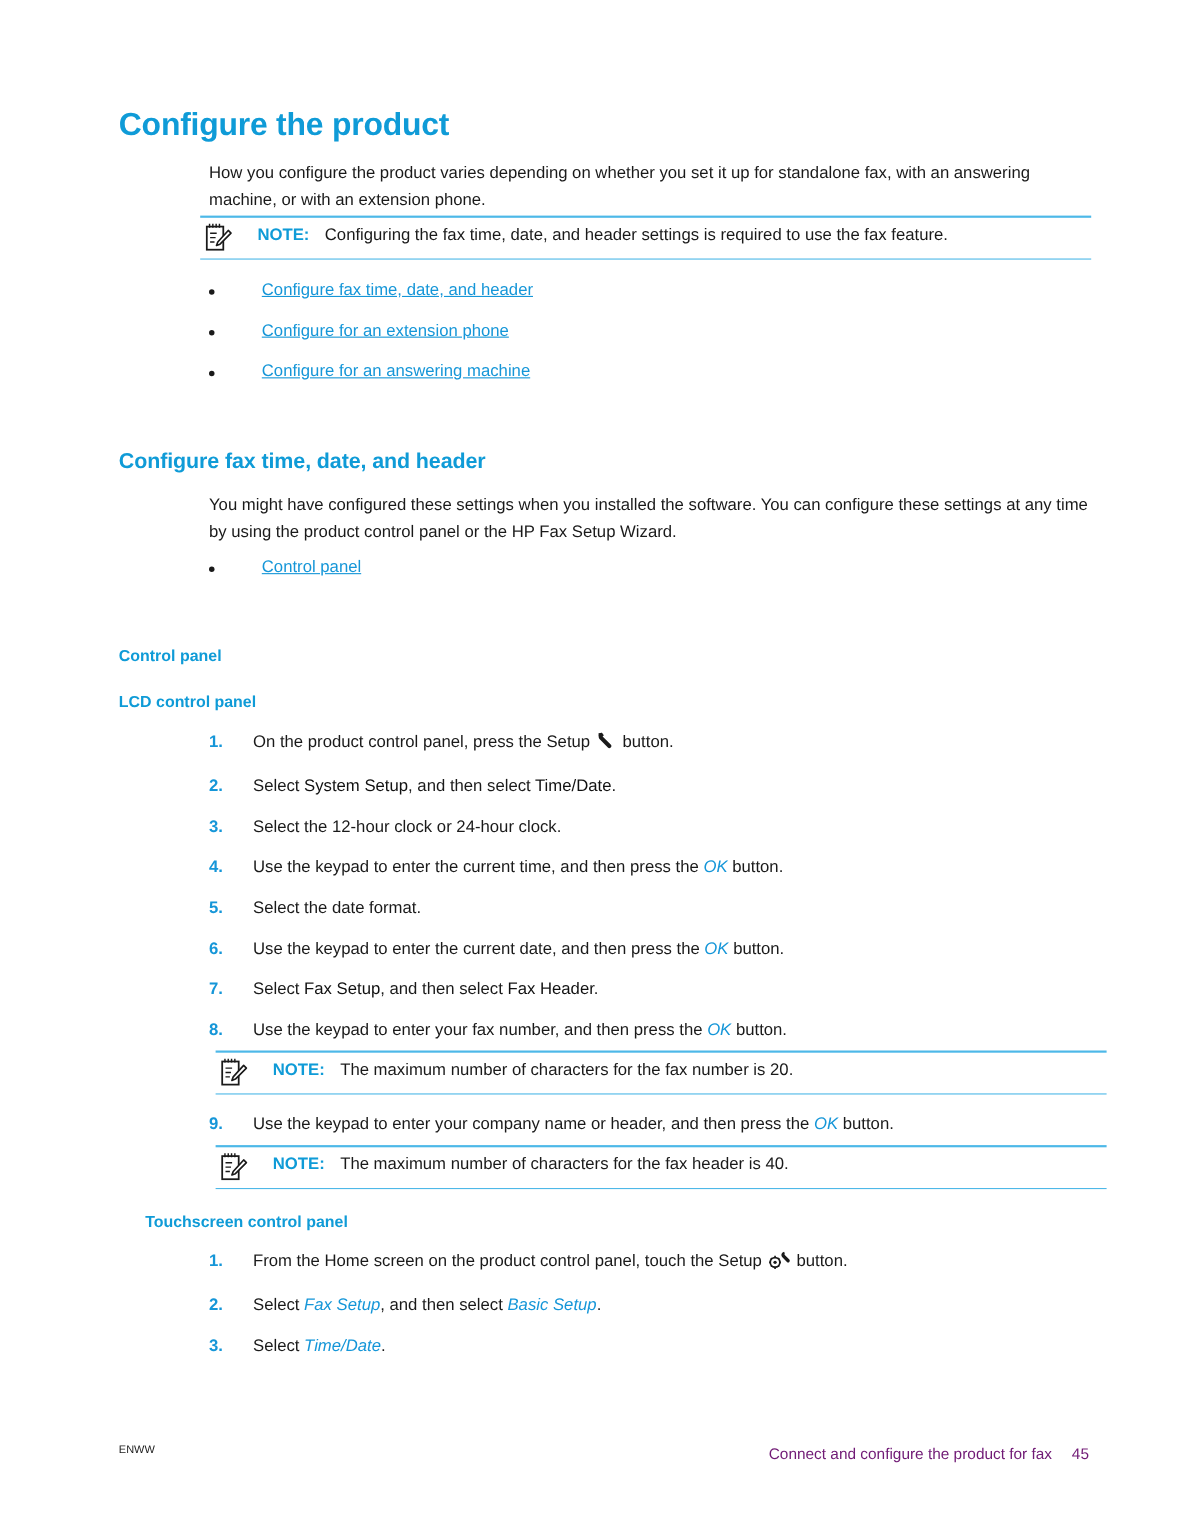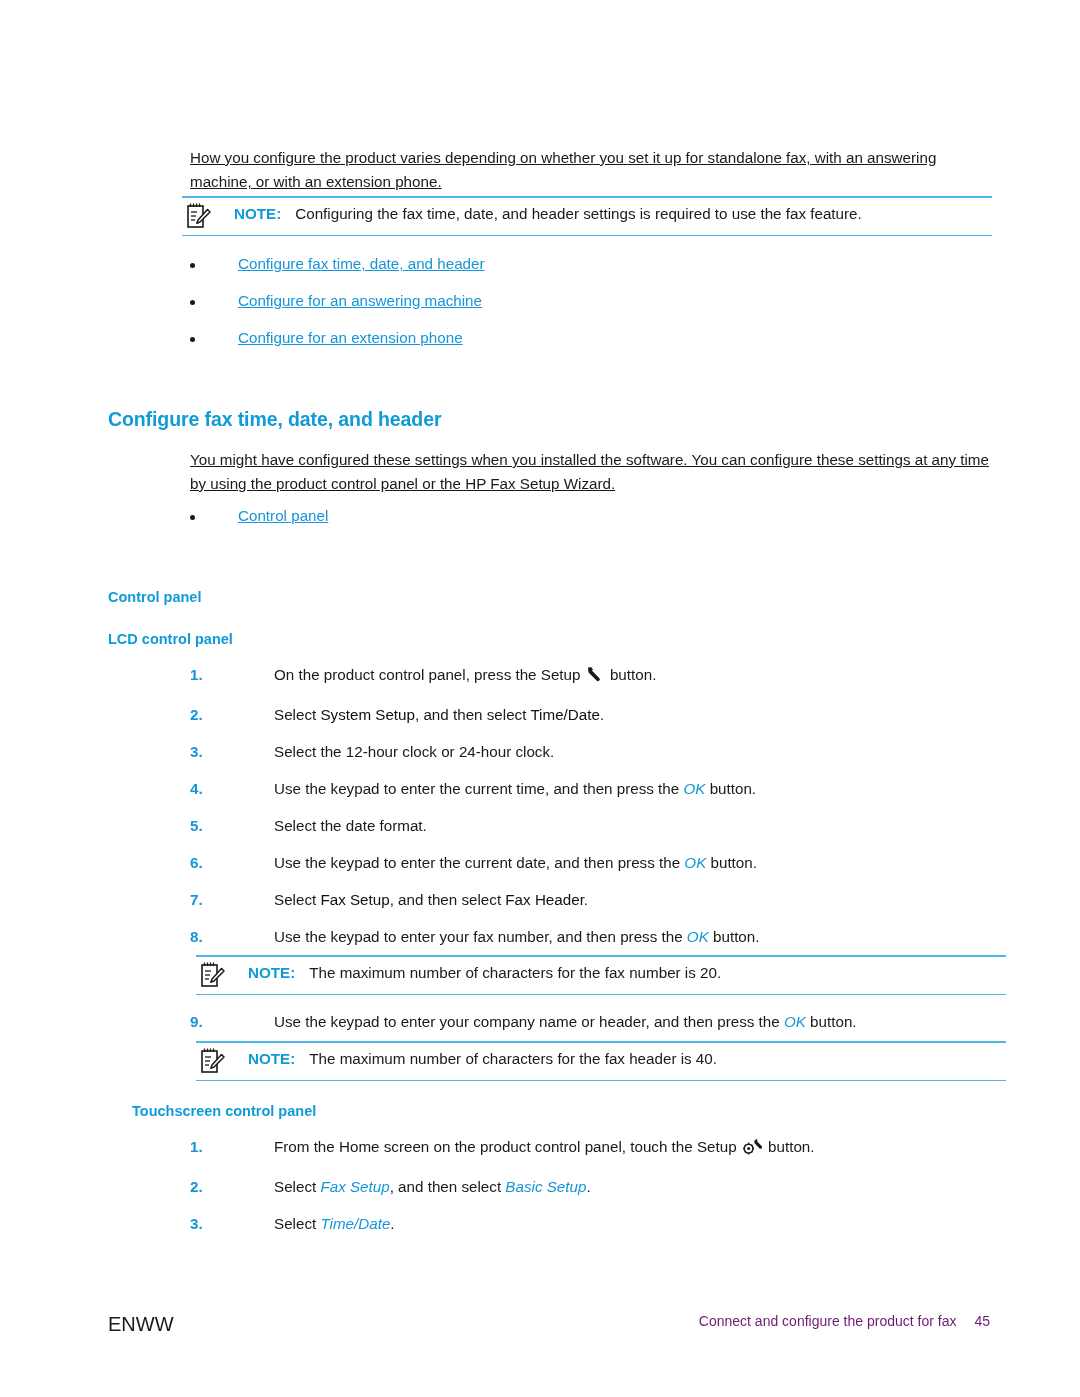--- a/index.html
+++ b/index.html
@@ -59,21 +59,20 @@
 
   .block {
     position: absolute;
   }
 
   .para {
     font-size: 15.2px;
     line-height: 24px;
     color: #1a1a1a;
     width: 800px;
-    text-decoration: underline;
   }
 
   
   .lnk {
     color: #1596d8;
     text-decoration: underline;
     font-size: 15.2px;
     cursor: pointer;
   }
   .inline-blue {
@@ -116,21 +115,21 @@
   .step-num {
     position: absolute;
     left: 0;
     top: 0;
     width: 26px;
     text-align: left;
     font-weight: bold;
     color: #1596d8;
     font-size: 15.2px;
   }
-  .step-text { display: inline; margin-left: 44px; }
+  .step-text { display: inline; }
   .step-text b { font-weight: normal; color: #111; }
 
   
   .note {
     position: absolute;
     width: 810px;
     box-sizing: border-box;
   }
   .note-rule {
     height: 1.6px;
@@ -158,21 +157,21 @@
   .note-text {
     font-size: 15.2px;
     color: #1a1a1a;
   }
 
   
   .footer-left {
     position: absolute;
     left: 108px;
     top: 1313px;
-    font-size: 20px;
+    font-size: 10px;
     color: #1a1a1a;
   }
   .footer-right {
     position: absolute;
     right: 90px;
     top: 1313px;
     font-size: 14px;
     color: #701a75;
     white-space: nowrap;
   }
@@ -185,20 +184,21 @@
     display: inline-block;
     vertical-align: -3px;
     margin: 0 2px;
   }
 </style>
 </head>
 <body>
 
 <div class="page">
 
+  <div class="h1">Configure the product</div>
 
   <div class="block para" style="left:190px; top:146px; width:805px;">How you configure the product varies depending on whether you set it up for standalone fax, with an answering machine, or with an extension phone.</div>
 
   <div class="note" style="left:182px; top:196px;">
     <div class="note-rule"></div>
     <div class="note-body">
       <span class="note-icon">
         <svg width="26" height="28" viewBox="0 0 26 28">
           <rect x="2" y="4" width="15" height="21" fill="#ffffff" stroke="#1a1a1a" stroke-width="1.6"></rect>
           <line x1="4.5" y1="1.5" x2="4.5" y2="5" stroke="#1a1a1a" stroke-width="1.3"></line>
@@ -216,25 +216,25 @@
     <div class="note-rule"></div>
   </div>
 
   <div class="bullets" style="left:190px; top:255px;">
     <div class="bullet-row">
       <span class="bullet-dot"></span>
       <a class="lnk">Configure fax time, date, and header</a>
     </div>
     <div class="bullet-row">
       <span class="bullet-dot"></span>
-      <a class="lnk">Configure for an answering machine</a>
+      <a class="lnk">Configure for an extension phone</a>
     </div>
     <div class="bullet-row">
       <span class="bullet-dot"></span>
-      <a class="lnk">Configure for an extension phone</a>
+      <a class="lnk">Configure for an answering machine</a>
     </div>
   </div>
 
   <div class="h2 block" style="left:108px; top:408px;">Configure fax time, date, and header</div>
 
   <div class="block para" style="left:190px; top:448px; width:805px;">You might have configured these settings when you installed the software. You can configure these settings at any time by using the product control panel or the HP Fax Setup Wizard.</div>
 
   <div class="bullets" style="left:190px; top:507px;">
     <div class="bullet-row">
       <span class="bullet-dot"></span>

